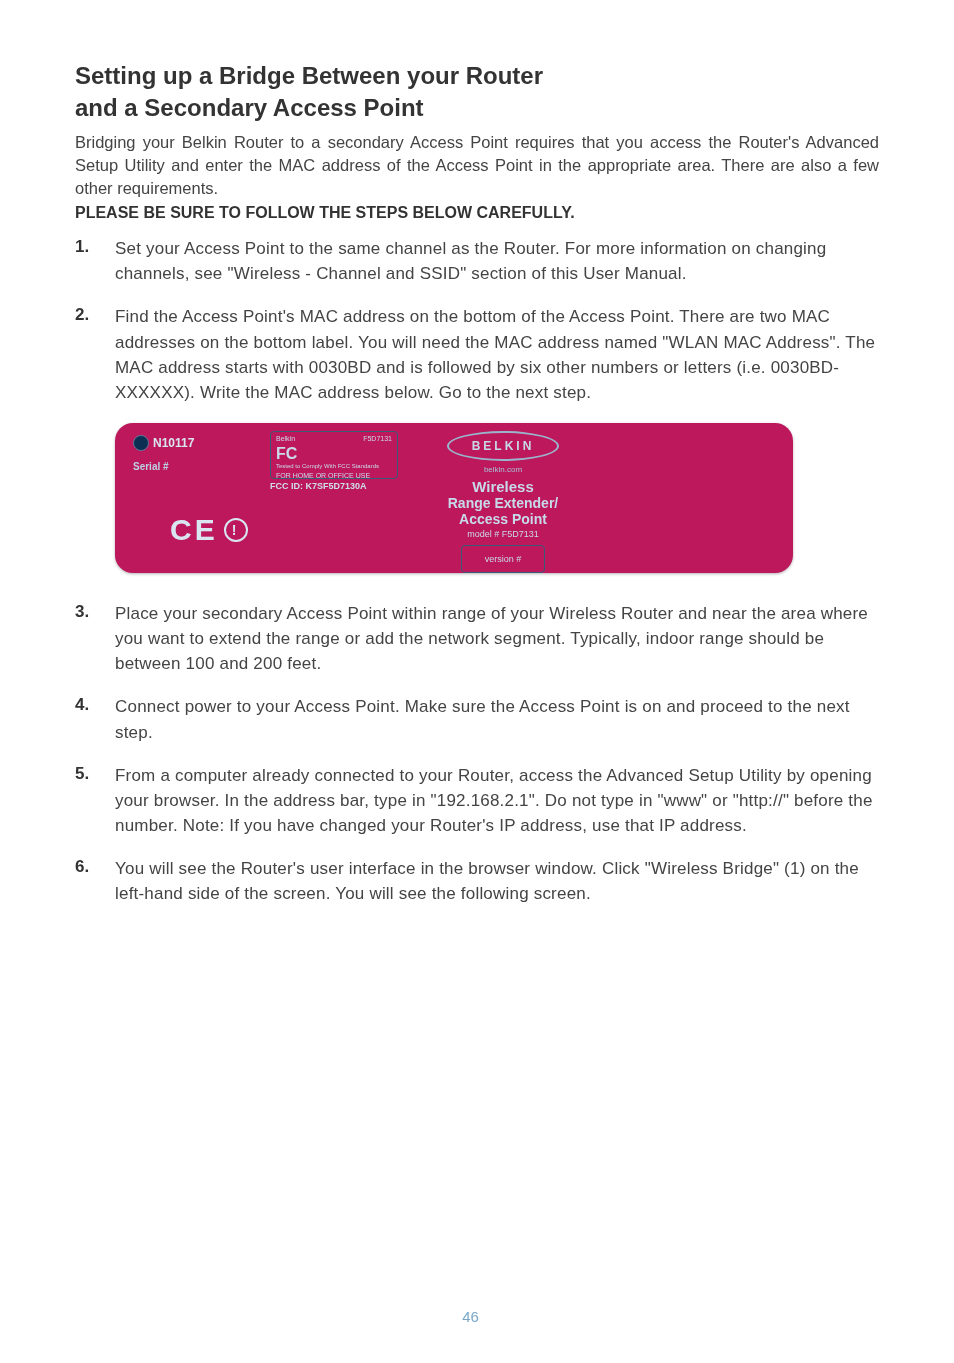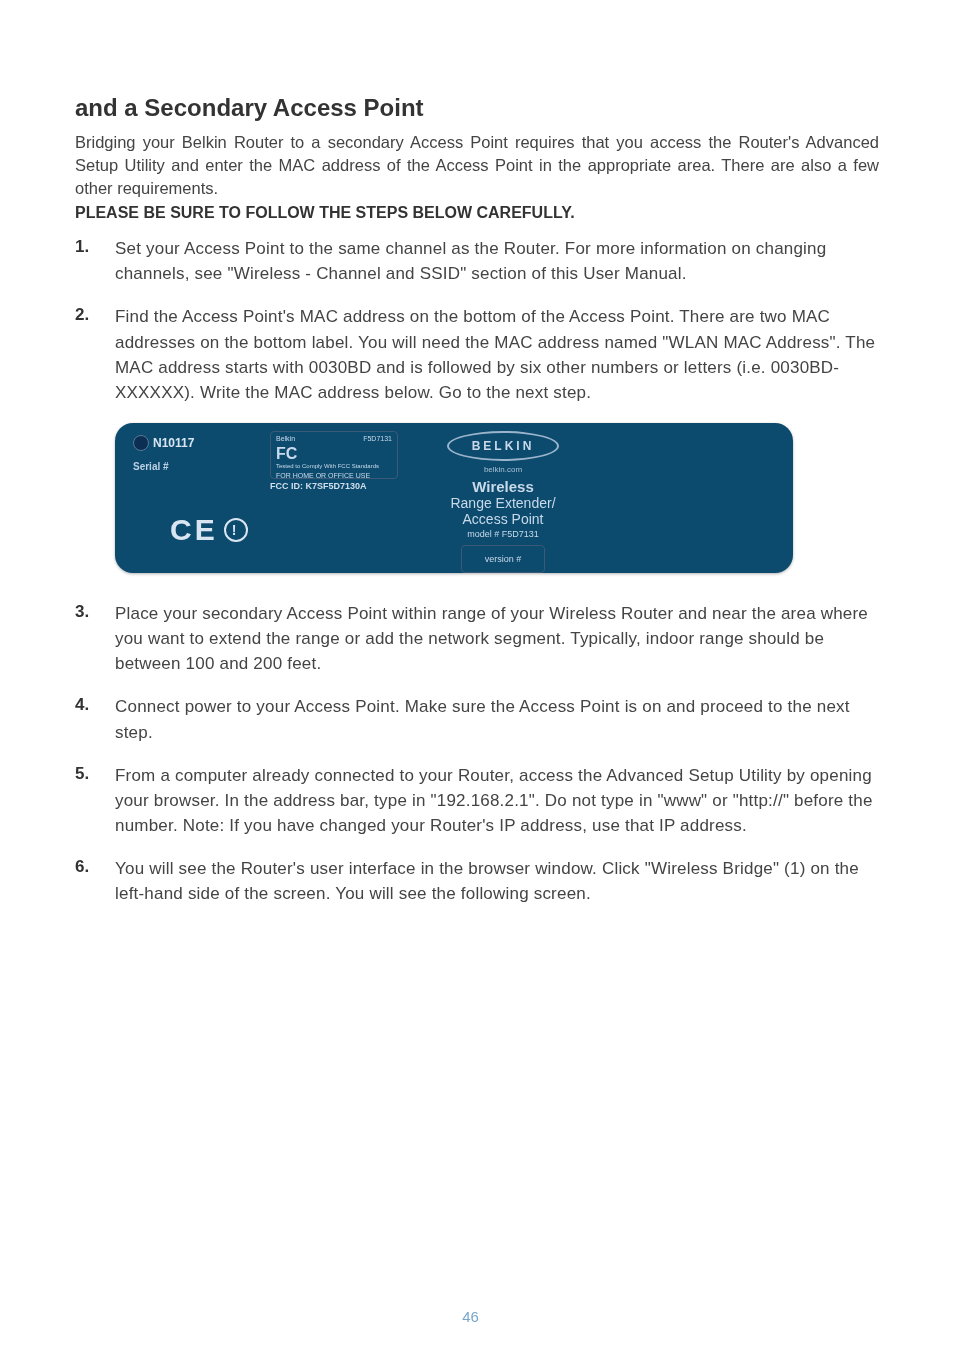--- a/index.html
+++ b/index.html
@@ -66,21 +66,21 @@
     font-size: 17px;
     color: #444444;
     line-height: 1.48;
     letter-spacing: 0.2px;
     flex: 1;
   }
   .label-figure {
     margin: 12px 0 28px 40px;
     width: 678px;
     height: 150px;
-    background: #0c4a6e;
+    background: #be185d;
     border-radius: 18px;
     position: relative;
     overflow: hidden;
     box-shadow: 0 1px 3px rgba(0,0,0,0.3);
   }
   .label-figure .left-col {
     position: absolute;
     left: 18px;
     top: 12px;
     width: 110px;
@@ -200,21 +200,21 @@
     margin-bottom: 4px;
   }
   .label-figure .wireless-title {
     font-size: 15px;
     font-weight: bold;
     color: #c8dae9;
     line-height: 1.15;
   }
   .label-figure .wireless-sub {
     font-size: 14px;
-    font-weight: normal;
+    font-weight: bold;
     color: #c8dae9;
     line-height: 1.15;
   }
   .label-figure .wireless-model {
     font-size: 9px;
     color: #c8dae9;
     margin-top: 2px;
     margin-bottom: 6px;
   }
   .label-figure .version-box {
@@ -278,21 +278,21 @@
     font-size: 15px;
     color: #7aa7c9;
   }
 </style>
 </head>
 <body>
 
 <div class="page">
 
   <div class="section-title">
-    <br>
+    <span>Setting up a Bridge Between your Router</span><br>
     <span>and a Secondary Access Point</span>
   </div>
 
   <p class="intro-text">Bridging your Belkin Router to a secondary Access Point requires that you access the Router's Advanced Setup Utility and enter the MAC address of the Access Point in the appropriate area. There are also a few other requirements.</p>
   <p class="emphasis-line">PLEASE BE SURE TO FOLLOW THE STEPS BELOW CAREFULLY.</p>
 
   <ol class="step-list">
     <li class="step-item">
       <span class="step-num">1.</span>
       <span class="step-body">Set your Access Point to the same channel as the Router.  For more information on changing channels, see "Wireless - Channel and SSID" section of this User Manual.</span>

